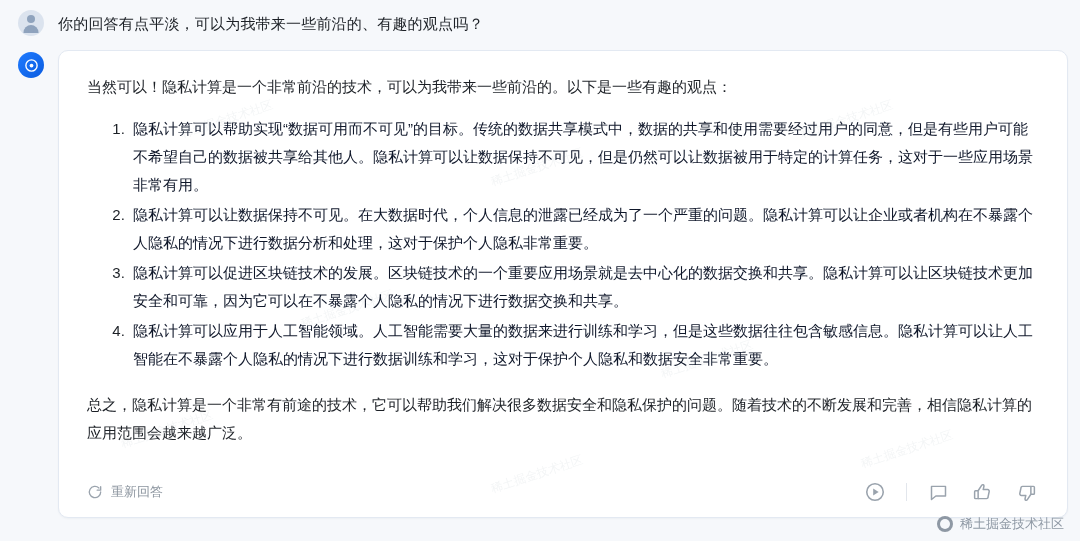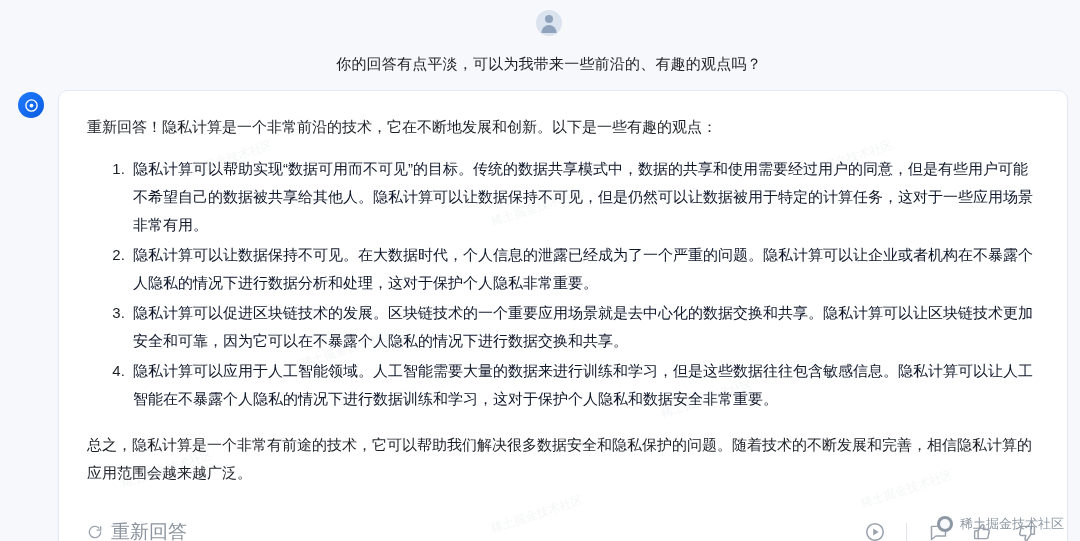--- a/index.html
+++ b/index.html
@@ -18,24 +18,23 @@
   .page {
     position: relative;
     width: 1080px;
     height: 541px;
     box-sizing: border-box;
   }
 
   
   .user-row {
     display: flex;
-    align-items: center;
+    align-items: flex-end;
     padding: 8px 0 0 18px;
     gap: 14px;
-    flex-direction: column;
   }
   .avatar-user {
     width: 26px;
     height: 26px;
     border-radius: 50%;
     background: #dbe3ee;
     flex: 0 0 auto;
     position: relative;
     margin-top: 2px;
   }
@@ -135,21 +134,21 @@
     align-items: center;
     justify-content: space-between;
     margin-top: 26px;
     padding-top: 6px;
   }
   .regen {
     display: inline-flex;
     align-items: center;
     gap: 8px;
     color: #8b949e;
-    font-size: 19px;
+    font-size: 13px;
     cursor: pointer;
     user-select: none;
   }
   .regen svg { display:block; }
   .actions {
     display: flex;
     align-items: center;
     gap: 18px;
     color: #9aa3ad;
   }
@@ -238,21 +237,21 @@
     <div class="bubble">
       <div class="ghost-wm" style="left:120px;  top:60px;">稀土掘金技术社区</div>
       <div class="ghost-wm" style="left:430px;  top:108px;">稀土掘金技术社区</div>
       <div class="ghost-wm" style="left:740px;  top:60px;">稀土掘金技术社区</div>
       <div class="ghost-wm" style="left:240px;  top:250px;">稀土掘金技术社区</div>
       <div class="ghost-wm" style="left:600px;  top:300px;">稀土掘金技术社区</div>
       <div class="ghost-wm" style="left:60px;   top:370px;">稀土掘金技术社区</div>
       <div class="ghost-wm" style="left:430px;  top:415px;">稀土掘金技术社区</div>
       <div class="ghost-wm" style="left:800px;  top:390px;">稀土掘金技术社区</div>
 
-      <p class="intro">重新回答！隐私计算是一个非常前沿的技术，它在不断地发展和创新。以下是一些有趣的观点：</p>
+      <p class="intro">当然可以！隐私计算是一个非常前沿的技术，可以为我带来一些前沿的。以下是一些有趣的观点：</p>
 
       <ol class="points">
         <li>隐私计算可以帮助实现“数据可用而不可见”的目标。传统的数据共享模式中，数据的共享和使用需要经过用户的同意，但是有些用户可能不希望自己的数据被共享给其他人。隐私计算可以让数据保持不可见，但是仍然可以让数据被用于特定的计算任务，这对于一些应用场景非常有用。</li>
         <li>隐私计算可以让数据保持不可见。在大数据时代，个人信息的泄露已经成为了一个严重的问题。隐私计算可以让企业或者机构在不暴露个人隐私的情况下进行数据分析和处理，这对于保护个人隐私非常重要。</li>
         <li>隐私计算可以促进区块链技术的发展。区块链技术的一个重要应用场景就是去中心化的数据交换和共享。隐私计算可以让区块链技术更加安全和可靠，因为它可以在不暴露个人隐私的情况下进行数据交换和共享。</li>
         <li>隐私计算可以应用于人工智能领域。人工智能需要大量的数据来进行训练和学习，但是这些数据往往包含敏感信息。隐私计算可以让人工智能在不暴露个人隐私的情况下进行数据训练和学习，这对于保护个人隐私和数据安全非常重要。</li>
       </ol>
 
       <p class="summary">总之，隐私计算是一个非常有前途的技术，它可以帮助我们解决很多数据安全和隐私保护的问题。随着技术的不断发展和完善，相信隐私计算的应用范围会越来越广泛。</p>
 

